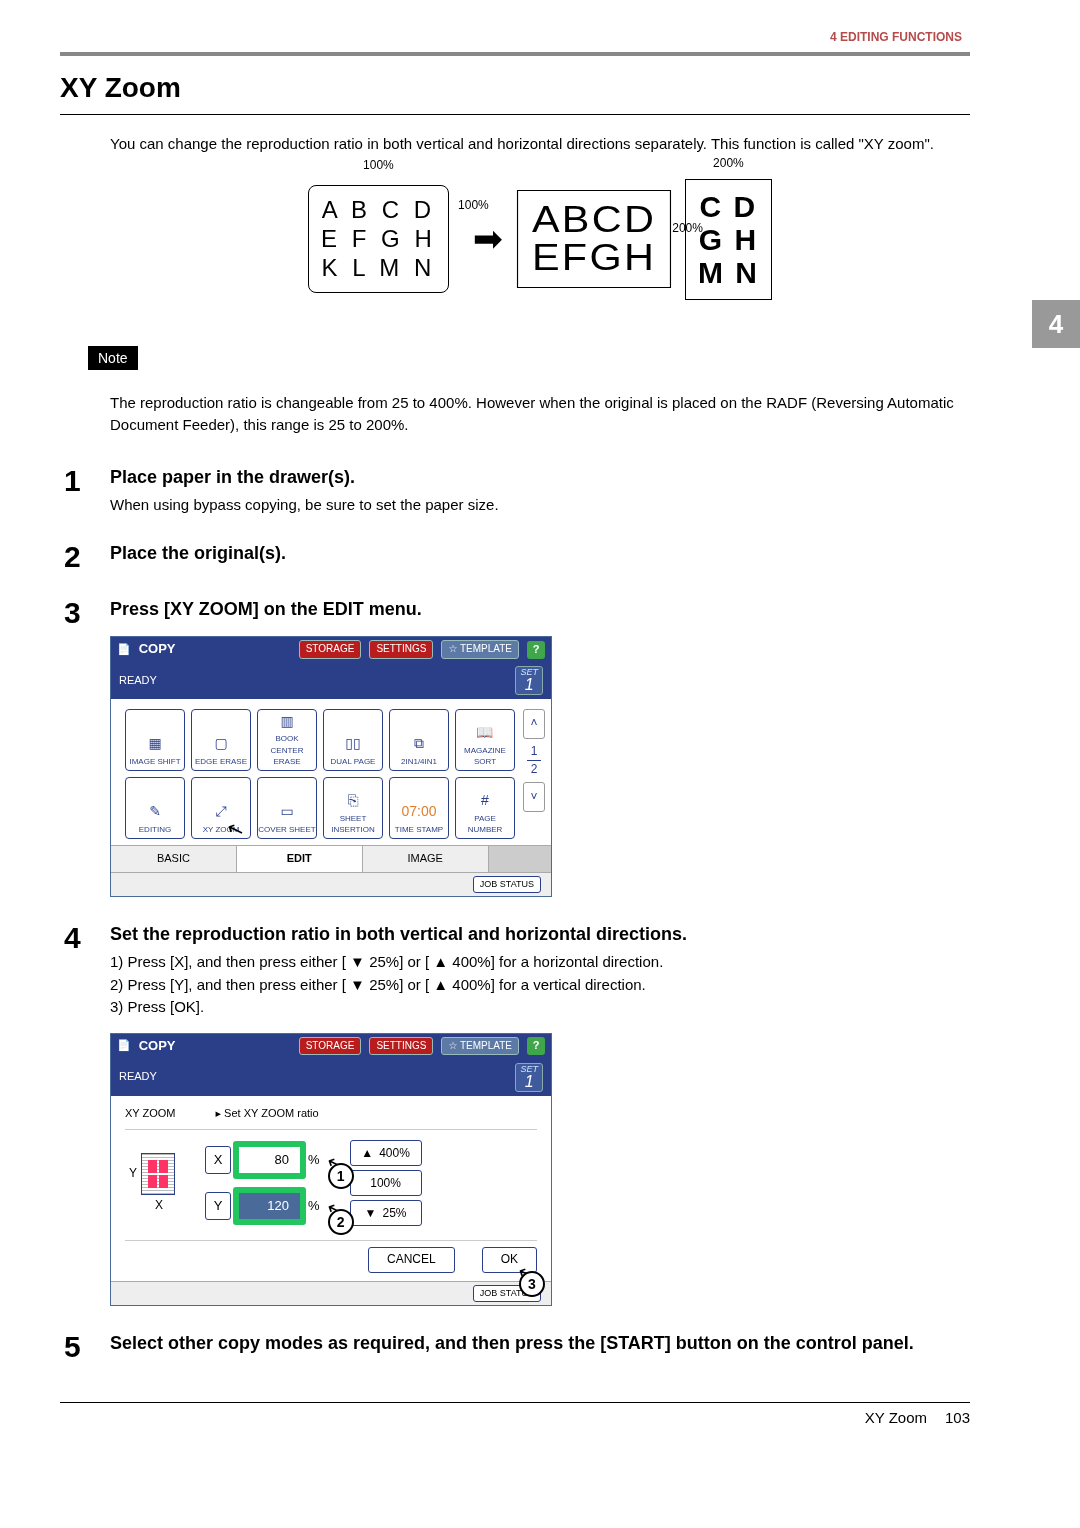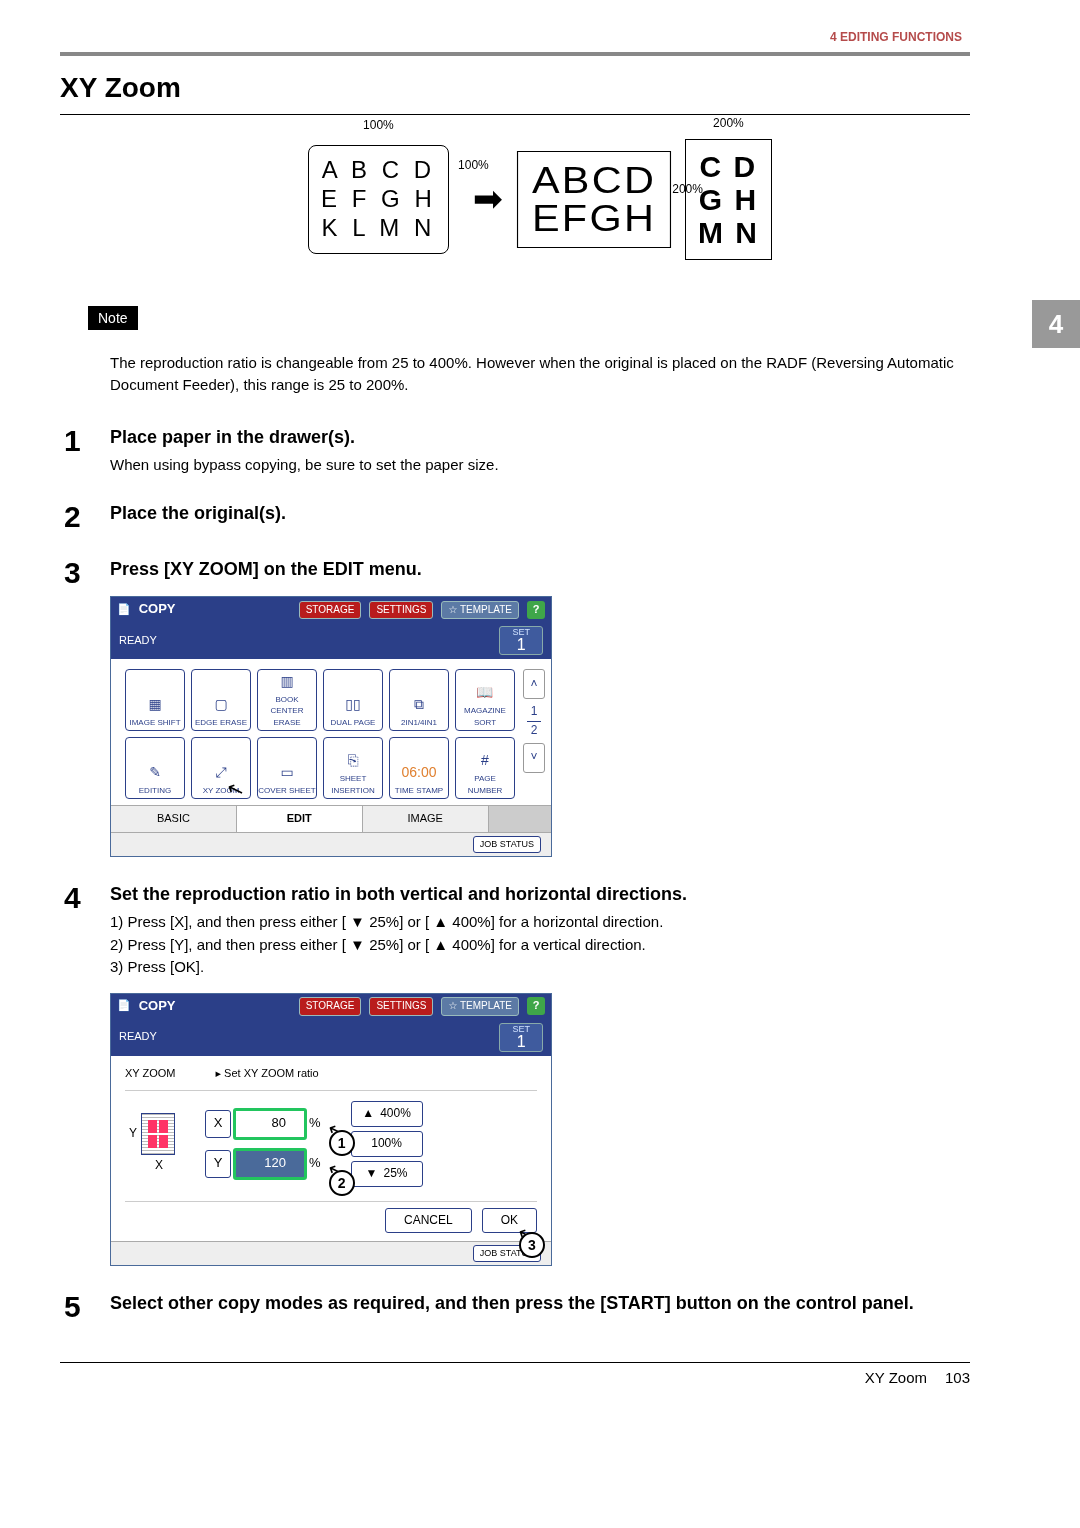--- a/index.html
+++ b/index.html
@@ -168,24 +168,25 @@
     align-items: center;
     padding: 4px 8px;
     justify-content: space-between;
     gap: 32px;
   }
   .set-count {
     background: #3f5b9e;
     border: 1px solid #8aa;
     color: #cfe1ff;
     font-size: 9px;
-    padding: 1px 12px;
+    padding: 1px 4px;
     border-radius: 3px;
     text-align: center;
     line-height: 1;
+    font-style: italic;
   }
   .set-count .big { font-size: 16px; color: #fff; display: block; }
   
   .edit-grid-wrap {
     padding: 10px 10px 6px 14px;
     display: flex;
     gap: 8px;
   }
   .edit-grid {
     display: grid;
@@ -327,28 +328,28 @@
     border: 1px solid #2b3f88;
     border-radius: 3px;
     width: 24px;
     height: 26px;
     display: flex;
     align-items: center;
     justify-content: center;
     background: #fff;
   }
   .xy-val {
-    border: 3px solid #22c55e;
+    border: 6px solid #22c55e;
     border-radius: 3px;
     width: 50px;
     height: 26px;
     display: flex;
     align-items: center;
     justify-content: flex-end;
-    padding-right: 18px;
+    padding-right: 11px;
     background: #4a6a9a;
     color: #fff;
   }
   .xy-val.inactive { background: #fff; color: #000; }
   .step-buttons {
     display: flex;
     flex-direction: column;
     gap: 4px;
   }
   .step-btn {
@@ -359,21 +360,21 @@
     display: flex;
     align-items: center;
     justify-content: center;
     font-size: 12px;
     background: #fff;
     gap: 6px;
   }
   .ok-row {
     display: flex;
     justify-content: flex-end;
-    gap: 10px;
+    gap: 27px;
     padding: 6px 0 2px 0;
   }
   .rect-btn {
     border: 1px solid #2b3f88;
     border-radius: 3px;
     padding: 3px 18px;
     font-size: 12px;
     background: #fff;
   }
   .callout {
@@ -431,20 +432,21 @@
 <div class="page">
   <div class="top-bar">4 EDITING FUNCTIONS</div>
   <hr class="hr-top">
 
   <div class="chapter-tab">4</div>
 
   <h1 class="section-title">XY Zoom</h1>
   <hr class="hr-thin">
 
   <div class="body-block">
+    <div>You can change the reproduction ratio in both vertical and horizontal directions separately. This function is called "XY zoom".</div>
 
     <div class="figure-row">
       <div style="position:relative;">
         <div style="position:absolute; top:-28px; left:50%; transform:translateX(-50%);" class="pct-label">100%</div>
         <div style="position:absolute; right:-40px; top:12px;" class="pct-label">100%</div>
         <div class="doc-box orig-box">
           <div>A B C D</div>
           <div>E F G H</div>
           <div>K L M N</div>
         </div>
@@ -549,21 +551,21 @@
                 </div>
                 <div class="edit-cell">
                     <div class="icon-box">▭</div>
                     <span>COVER SHEET</span>
                   </div>
                 <div class="edit-cell">
                     <div class="icon-box">⎘</div>
                     <span>SHEET INSERTION</span>
                   </div>
                 <div class="edit-cell">
-                    <div class="icon-box" style="color:#e08030;">06:00</div>
+                    <div class="icon-box" style="color:#e08030;">07:00</div>
                     <span>TIME STAMP</span>
                   </div>
                 <div class="edit-cell">
                     <div class="icon-box">#</div>
                     <span>PAGE NUMBER</span>
                   </div>
               </div>
               <div class="edit-side">
                 <div class="side-box">˄</div>
                 <div class="side-page">

